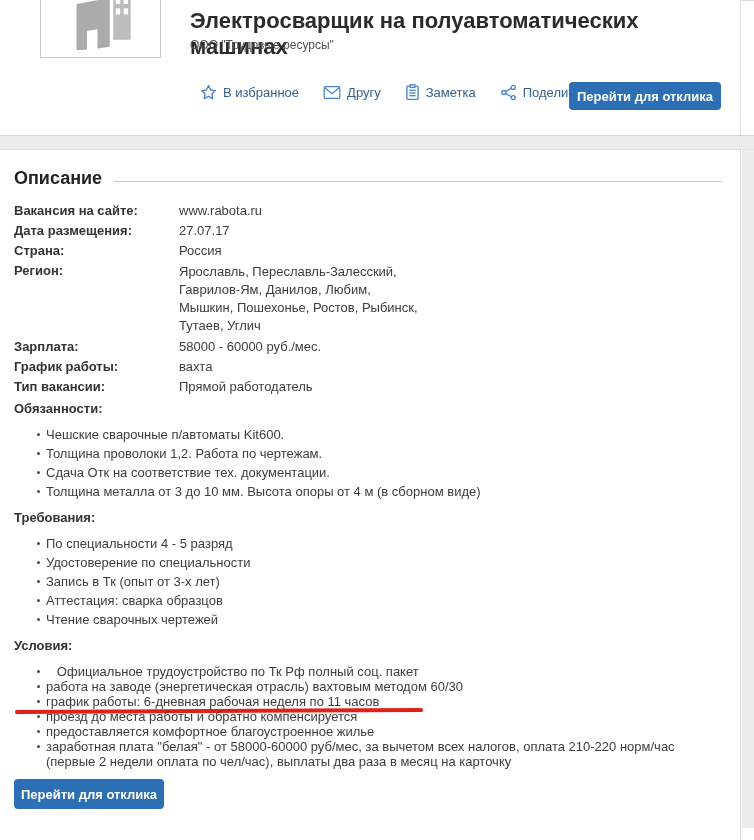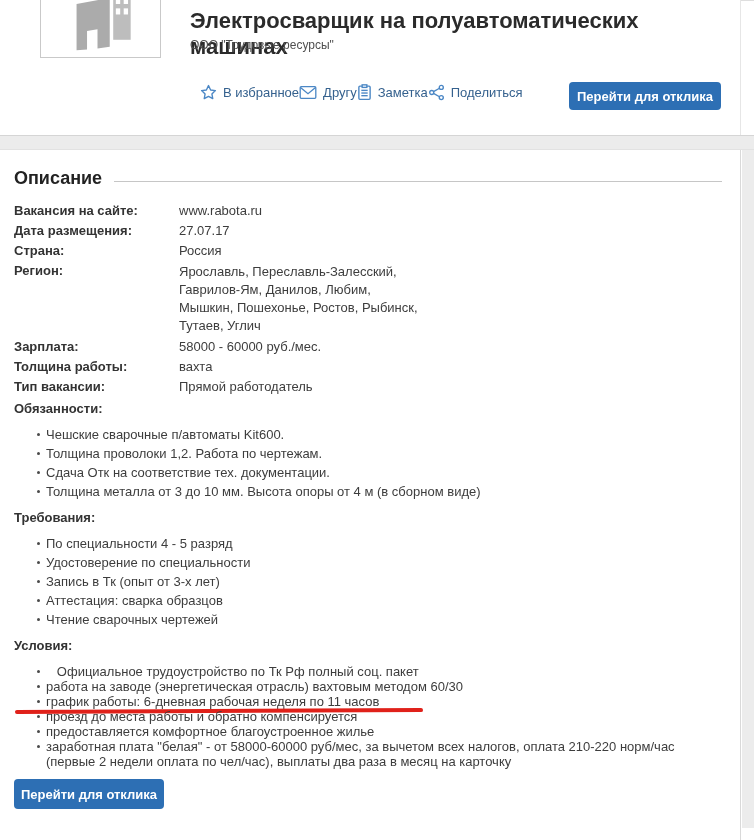--- a/index.html
+++ b/index.html
@@ -18,21 +18,21 @@
   .topline-c{position:absolute;left:490px;top:0;width:264px;height:1px;background:#dedede;}
 
   
   .header-card{position:relative;width:741px;height:149px;background:#fff;border-right:1px solid #e6e6e6;}
   .logo-box{position:absolute;left:40px;top:-64px;width:121px;height:122px;background:#fff;
     border:1px solid #c9c9c9;}
   .logo-box svg{position:absolute;left:50%;bottom:5px;transform:translateX(-50%);}
   .vacancy-title{position:absolute;left:190px;top:8px;font-size:22px;font-weight:bold;color:var(--dark);}
   .company-name{position:absolute;left:190px;top:38px;font-size:12px;color:#4f4f4f;}
 
-  .actions-row{position:absolute;left:200px;top:84px;display:flex;align-items:center;}
+  .actions-row{position:absolute;left:200px;top:84px;display:flex;align-items:center;gap:24px;}
   .action-link{display:flex;align-items:center;gap:6px;font-size:13px;color:var(--link);
     text-decoration:none;cursor:pointer;white-space:nowrap;}
   .action-link svg{display:block;}
   .btn{display:flex;align-items:center;justify-content:center;background:var(--btnblue);
     color:#fff;font-size:13px;font-weight:bold;border:none;border-radius:4px;cursor:pointer;
     font-family:"Liberation Sans",sans-serif;text-align:right;}
   .apply-top{position:absolute;right:19px;top:82px;width:152px;height:28px;}
 
   
   .band{position:absolute;left:0;top:135px;width:754px;height:15px;background:var(--band);
@@ -171,21 +171,21 @@
           <div class="field-value">Ярославль, Переславль-Залесский,
 Гаврилов-Ям, Данилов, Любим,
 Мышкин, Пошехонье, Ростов, Рыбинск,
 Тутаев, Углич</div>
         </div>
         <div class="field-row">
           <div class="field-label">Зарплата:</div>
           <div class="field-value">58000 - 60000 руб./мес.</div>
         </div>
         <div class="field-row">
-          <div class="field-label">Толщина работы:</div>
+          <div class="field-label">График работы:</div>
           <div class="field-value">вахта</div>
         </div>
         <div class="field-row">
           <div class="field-label">Тип вакансии:</div>
           <div class="field-value">Прямой работодатель</div>
         </div>
       </div>
 
     <div>
         <div class="list-heading">Обязанности:</div>

